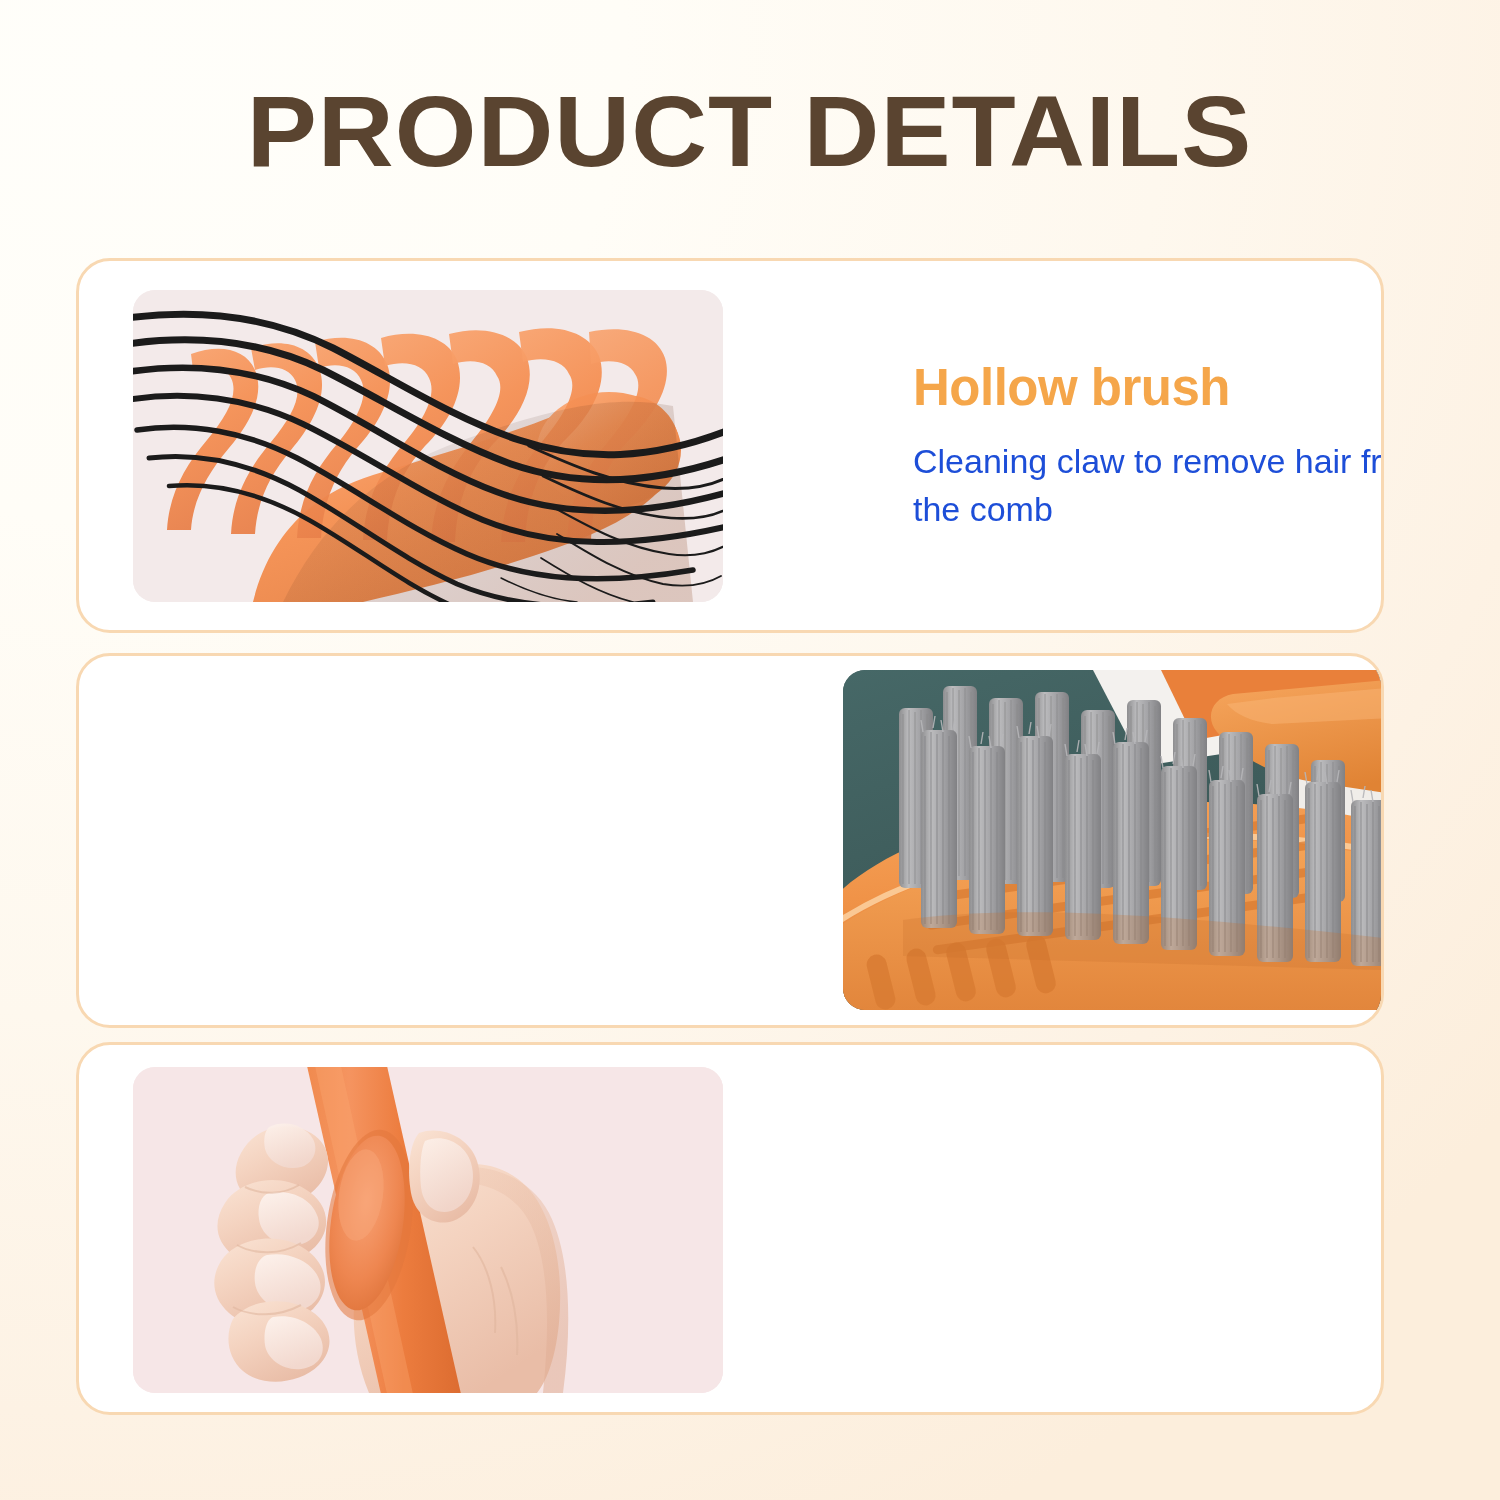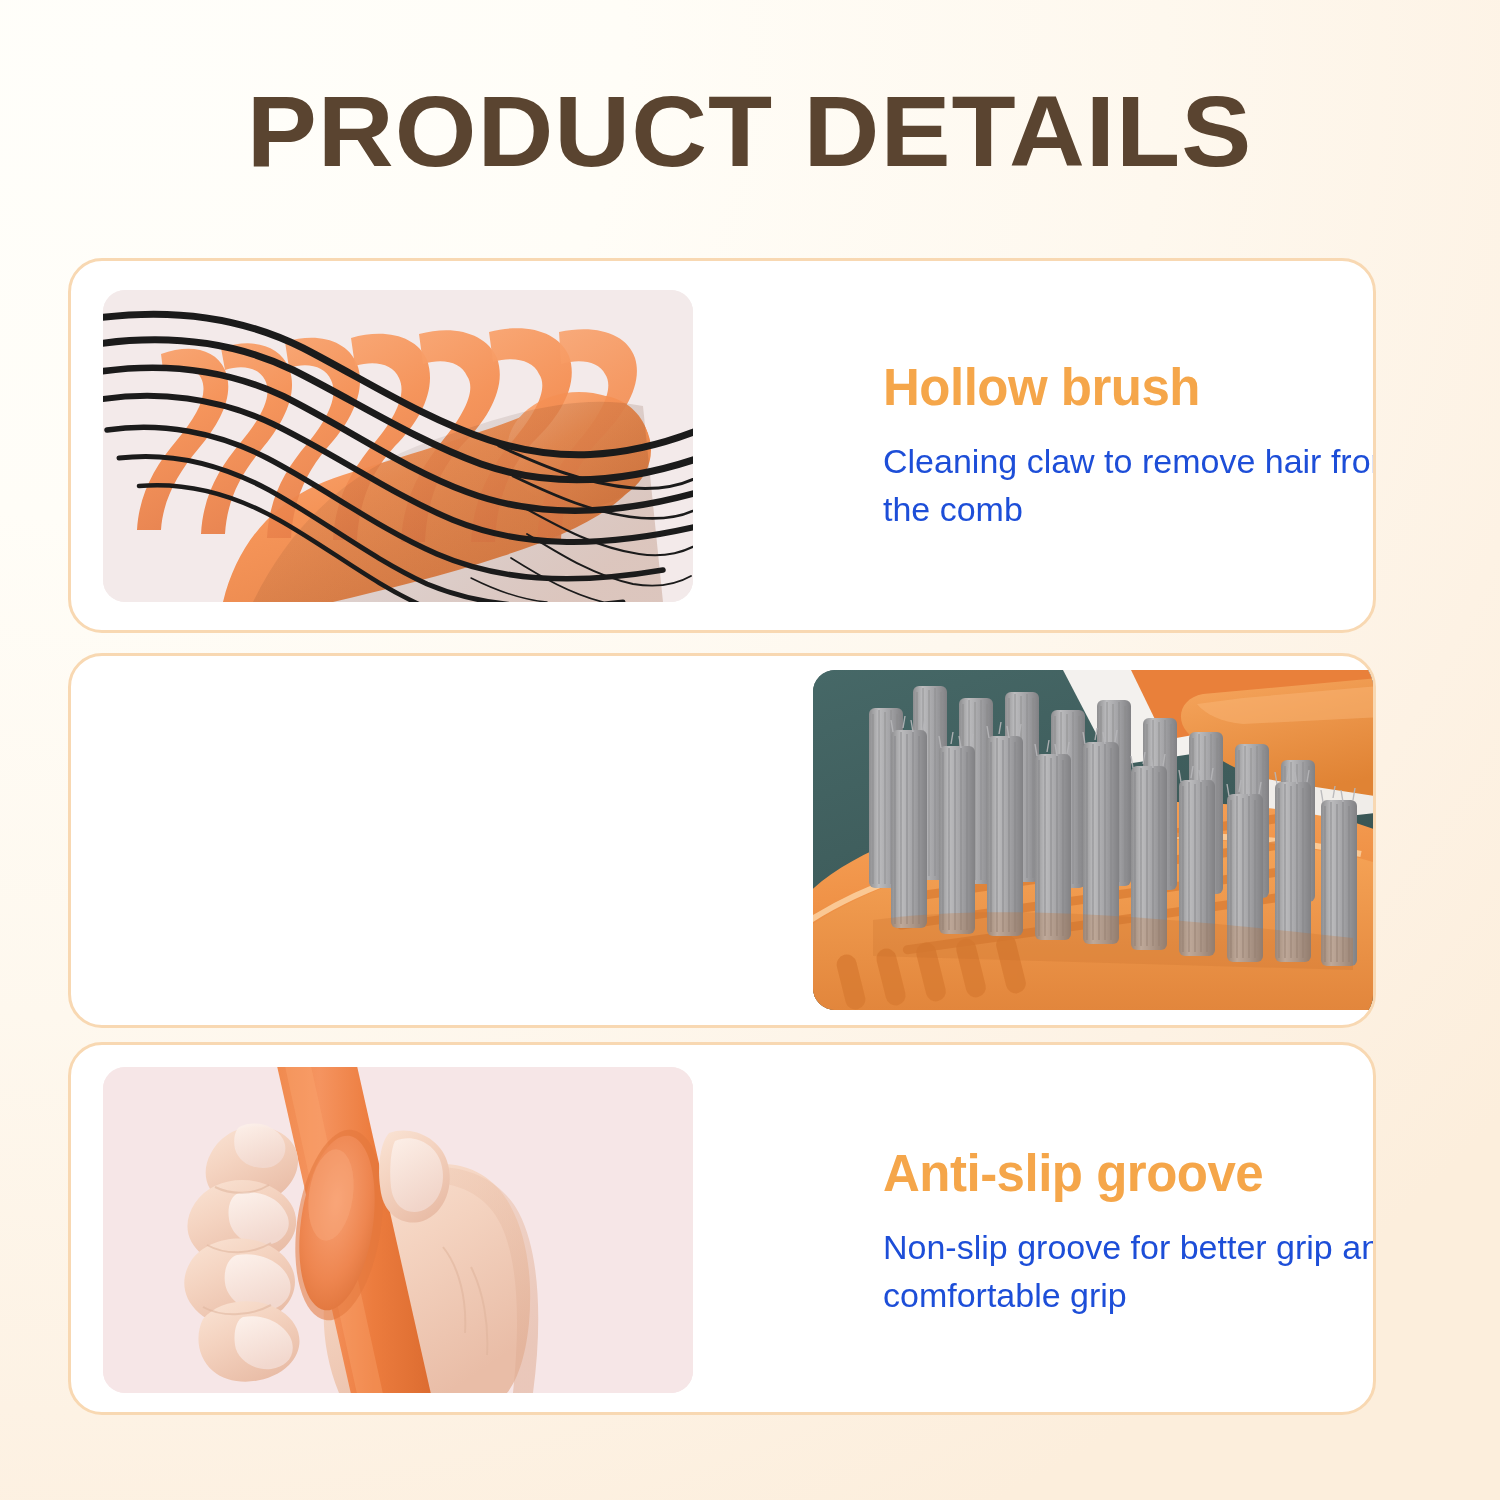--- a/index.html
+++ b/index.html
@@ -40,27 +40,28 @@
     color: #5A4430;
     line-height: 1.05;
     transform: scaleX(1.04);
     transform-origin: center;
     white-space: nowrap;
   }
 
   
   .card {
     position: absolute;
-    left: 68px;
+    left: 76px;
     width: 1308px;
     box-sizing: border-box;
     background: #FFFFFF;
     border: 3px solid #F8D8B2;
     border-radius: 34px;
     overflow: hidden;
+    padding-left: 22px;
   }
   #card-1 { top: 258px;  height: 375px; }
   #card-2 { top: 653px;  height: 375px; }
   #card-3 { top: 1042px; height: 373px; }
 
   .card-inner {
     position: relative;
     width: 100%;
     height: 100%;
   }
@@ -413,21 +414,17 @@
           <g stroke="#DFB49C" stroke-width="2" fill="none" opacity="0.55">
             <path d="M112,120 C128,128 150,128 166,118"></path>
             <path d="M104,178 C122,188 148,188 168,176"></path>
             <path d="M100,240 C118,250 146,250 168,238"></path>
             <path d="M340,180 C356,200 364,232 362,266"></path>
             <path d="M368,200 C380,224 386,256 384,288"></path>
           </g>
         </svg>
       </div>
 
-      <div class="text-block" id="text-3">
-        <p class="feature-title">Anti-slip groove</p>
-        <p class="feature-desc">Non-slip groove for better grip and comfortable grip</p>
-      </div>
 
     </div>
   </div>
 
 </div>
 
 </body></html>

